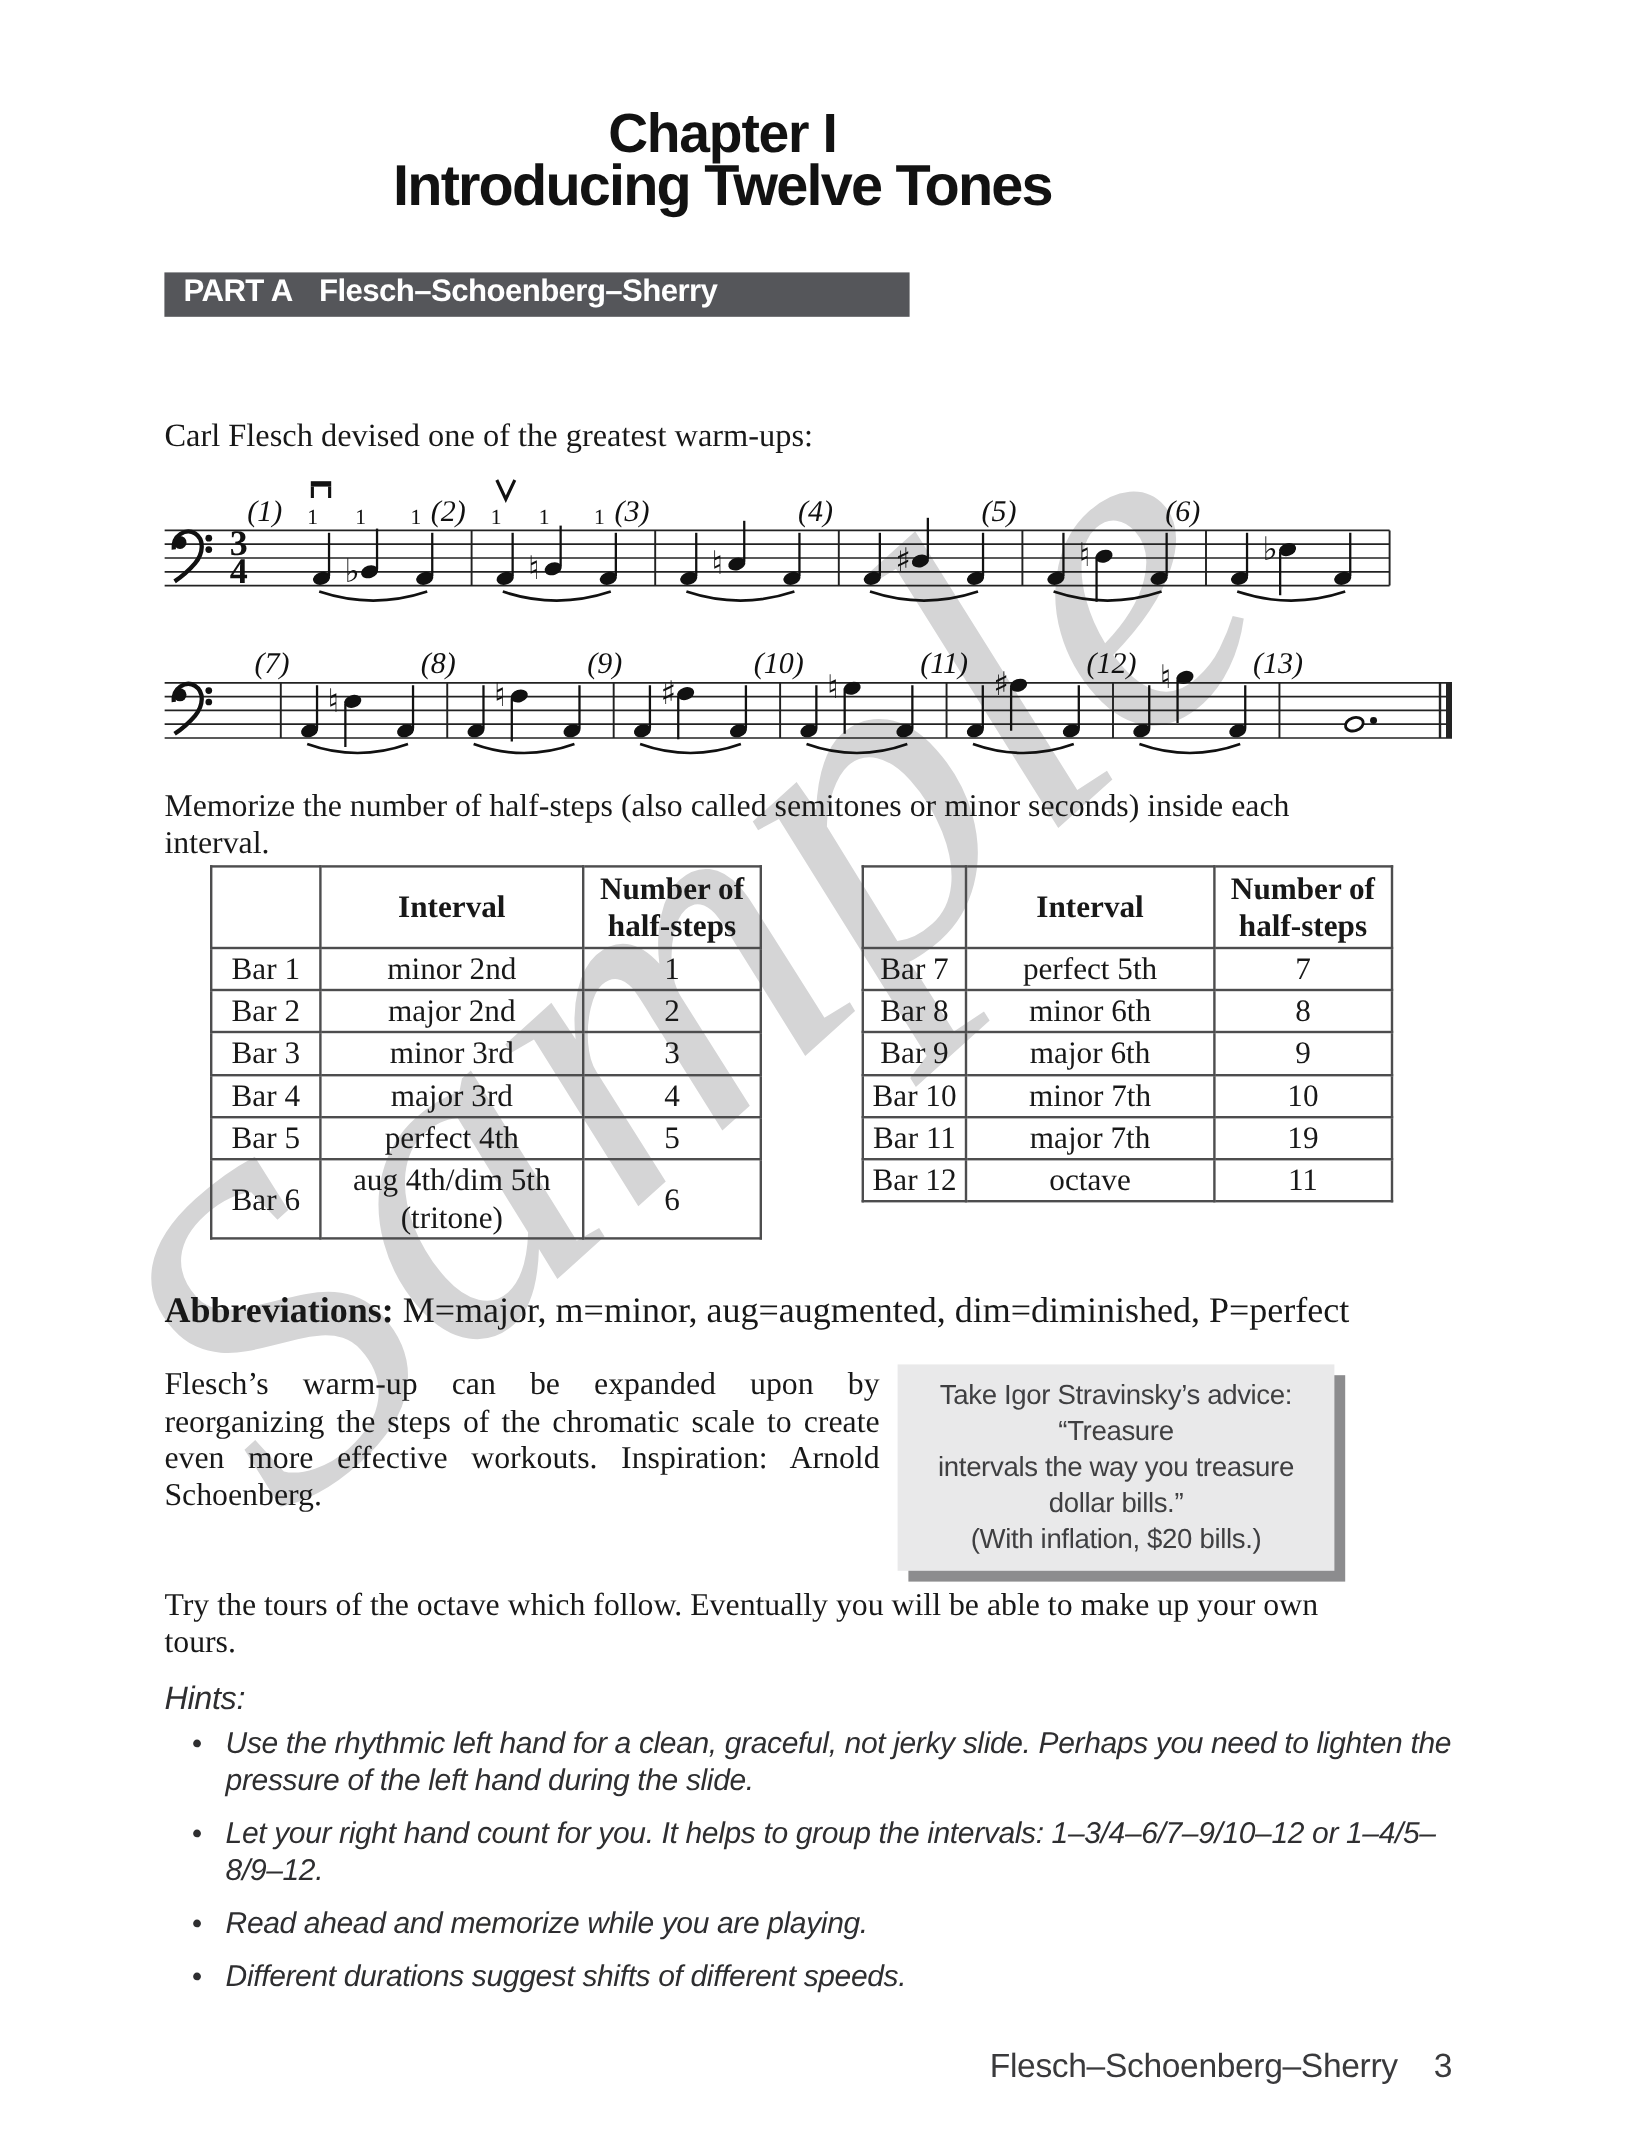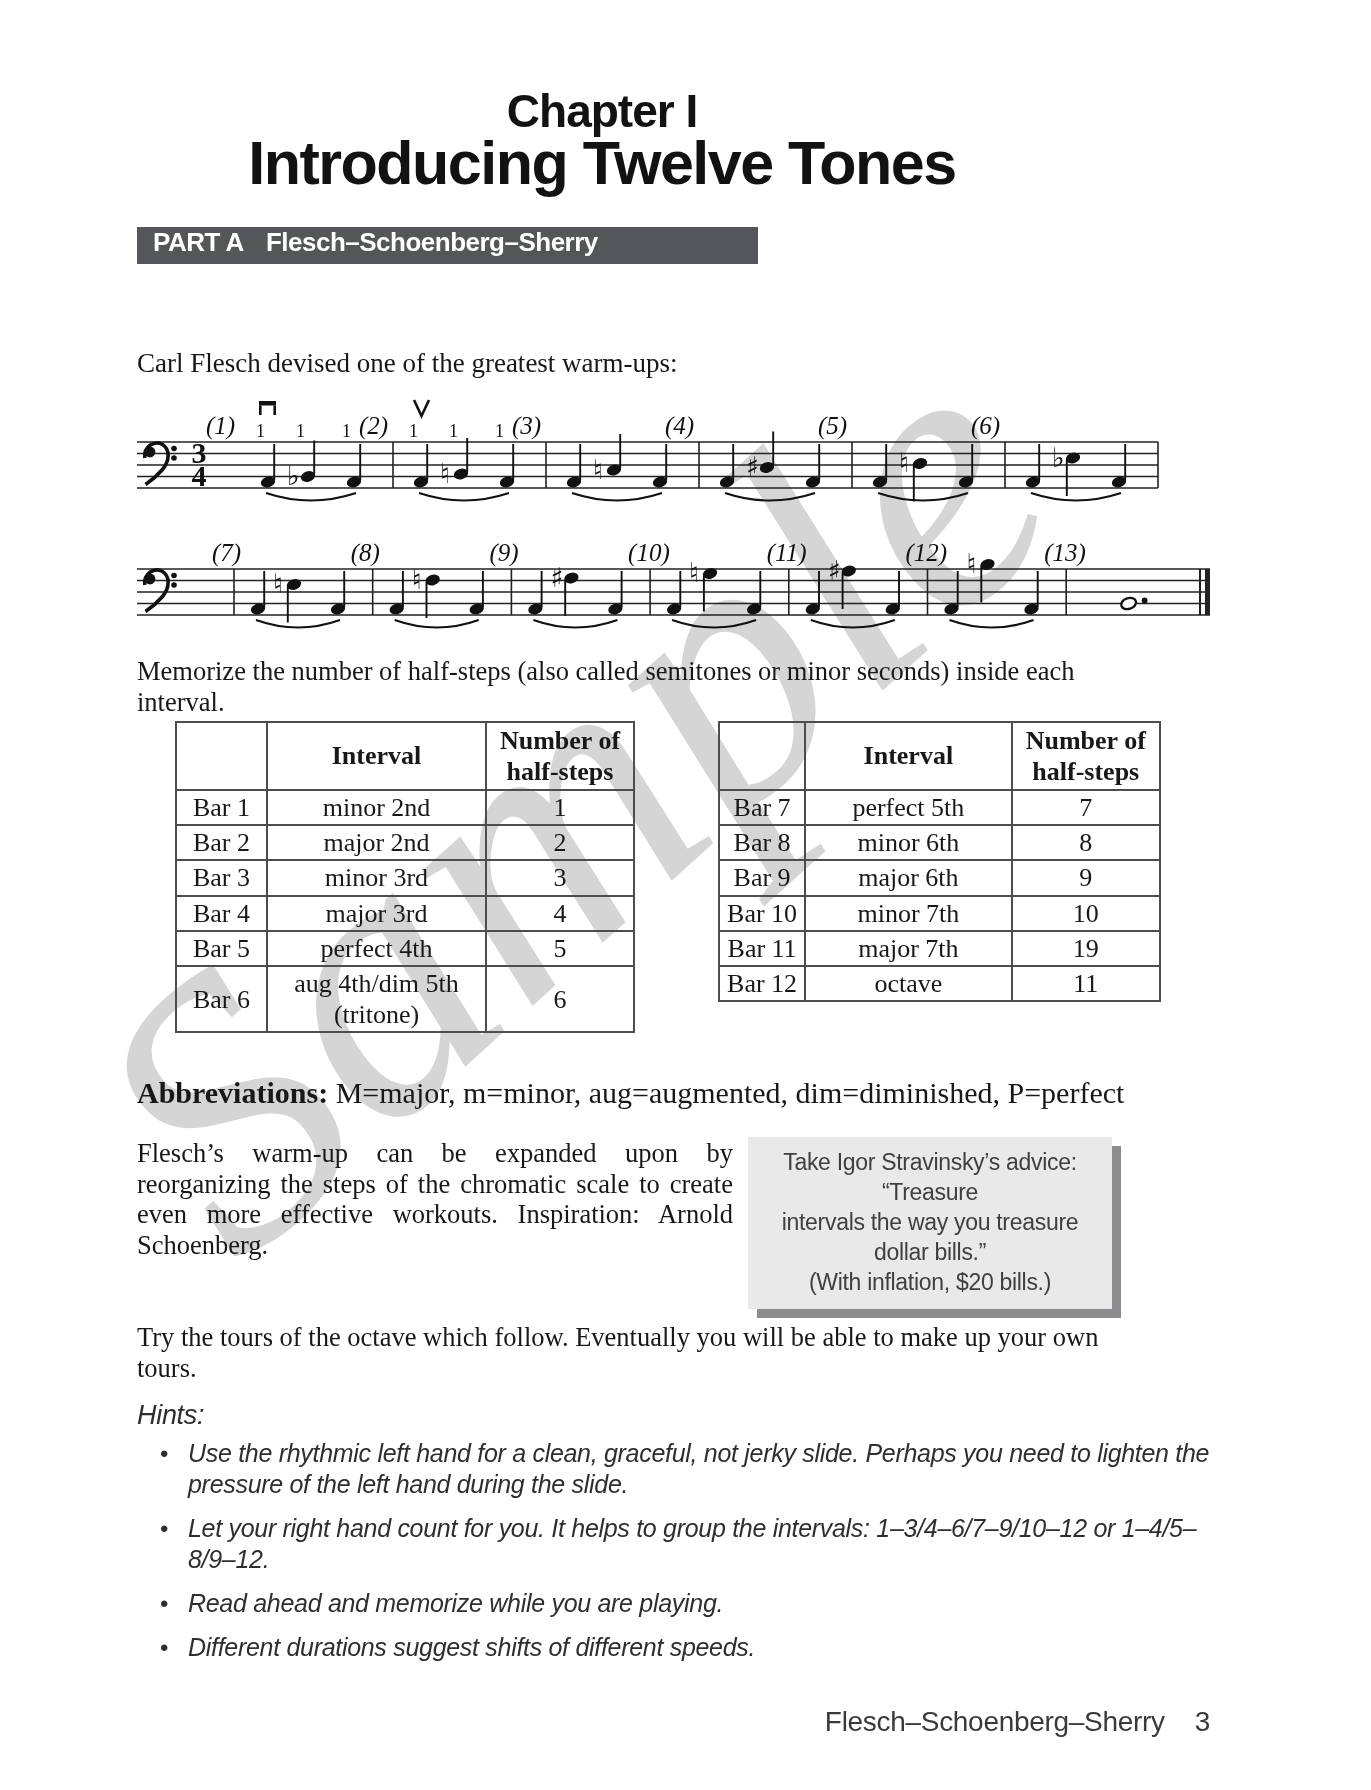--- a/index.html
+++ b/index.html
@@ -14,21 +14,21 @@
   #watermark{
     position:absolute;left:570px;top:800px;z-index:0;
     transform:translate(-50%,-50%) rotate(-42deg);
     font-family:"Liberation Serif",serif;font-style:italic;
     font-size:380px;color:#d5d5d6;white-space:nowrap;line-height:1;
   }
   
   #chapter{left:137px;top:84px;width:930px;text-align:center;
     font-family:"Liberation Sans",sans-serif;font-weight:700;font-size:46px;letter-spacing:-1px;color:#121212;}
   #main-title{left:137px;top:128px;width:930px;text-align:center;
-    font-family:"Liberation Sans",sans-serif;font-weight:700;font-size:61px;letter-spacing:-1.5px;color:#121212;}
+    font-family:"Liberation Sans",sans-serif;font-weight:700;font-size:48px;letter-spacing:-1.5px;color:#121212;}
   #part-band{left:137px;top:227px;width:621px;height:37px;background:#55565a;
     display:flex;padding-left:16px;box-sizing:border-box;
     font-family:"Liberation Sans",sans-serif;font-weight:700;font-size:26px;color:#ffffff;letter-spacing:-0.5px;}
   #part-band .gap{display:inline-block;width:22px;}
   
   .serifline{font-size:27px;}
   #carl-line{left:137px;top:348px;}
   #memorize-line{left:137px;top:656px;font-size:26.5px;}
   
   #staff1{left:137px;top:395px;}

